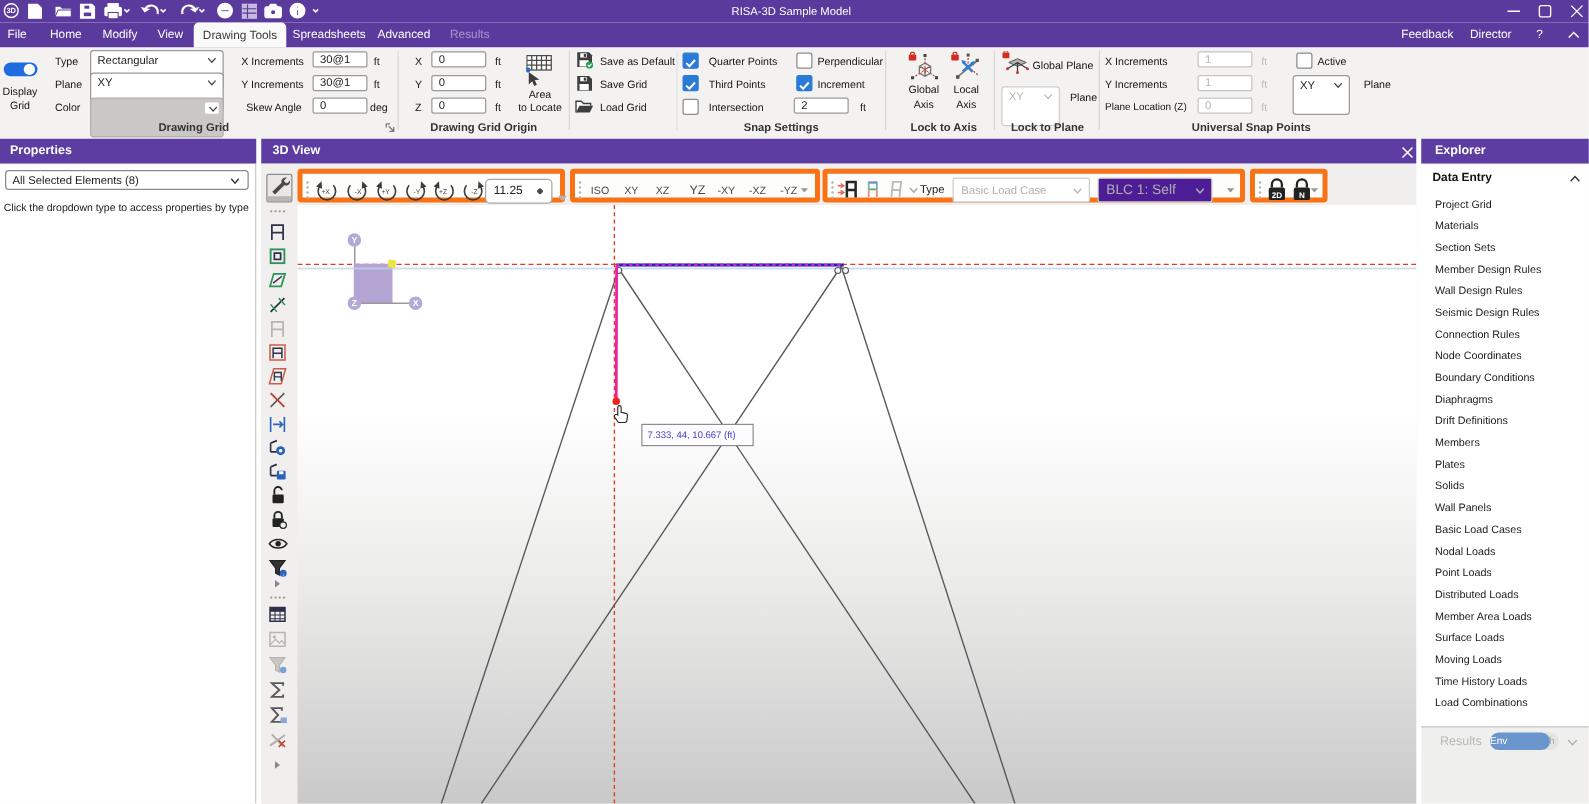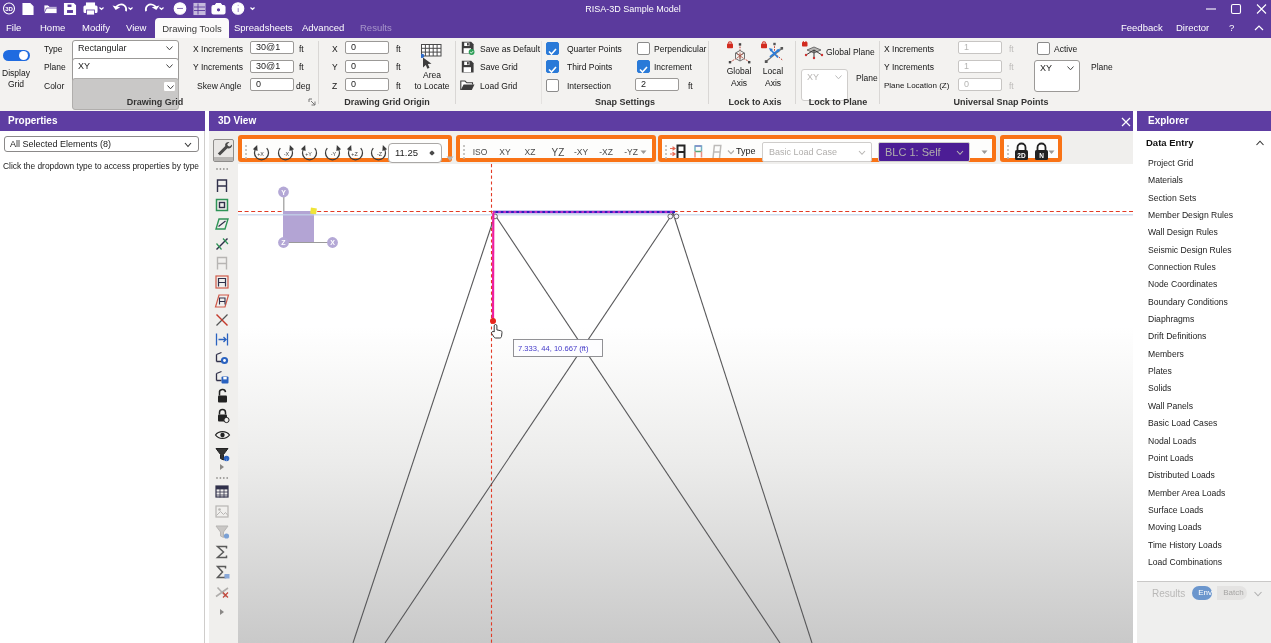--- a/index.html
+++ b/index.html
@@ -642,19 +642,19 @@
     <div class="exitem">Point Loads</div>
     <div class="exitem">Distributed Loads</div>
     <div class="exitem">Member Area Loads</div>
     <div class="exitem">Surface Loads</div>
     <div class="exitem">Moving Loads</div>
     <div class="exitem">Time History Loads</div>
     <div class="exitem">Load Combinations</div>
   </div>
   <div class="abs" style="left:0;top:450px;width:134px;height:62px;background:#efefee;border-top:1px solid #c9c8c7">
     <div class="abs" style="left:15px;top:6px;font-size:10px;color:#b9b8b7">Results</div>
-    <div class="abs" style="left:55px;top:4px;width:20px;height:14px;background:#6b96cd;border-radius:7px;z-index:2;color:#fff;font-size:8px;text-align:right;line-height:14px">Env</div>
+    <div class="abs" style="left:55px;top:4px;width:48px;height:14px;background:#6b96cd;border-radius:7px;z-index:2;color:#fff;font-size:8px;text-align:left;line-height:14px">Env</div>
     <div class="abs" style="left:80px;top:4px;width:30px;height:14px;background:#e4e3e2;border-radius:0 7px 7px 0;z-index:1;padding-left:3px;color:#a6a5a4;font-size:8px;text-align:center;line-height:14px">Batch</div>
     <svg class="abs" style="left:116px;top:8px" width="10" height="8">
         <path d="M1.5 2 l3.5 3.8 L8.5 2" stroke="#b0b0b0" fill="none" stroke-width="1.1"></path>
       </svg>
   </div>
 </div>
 
 </body></html>

